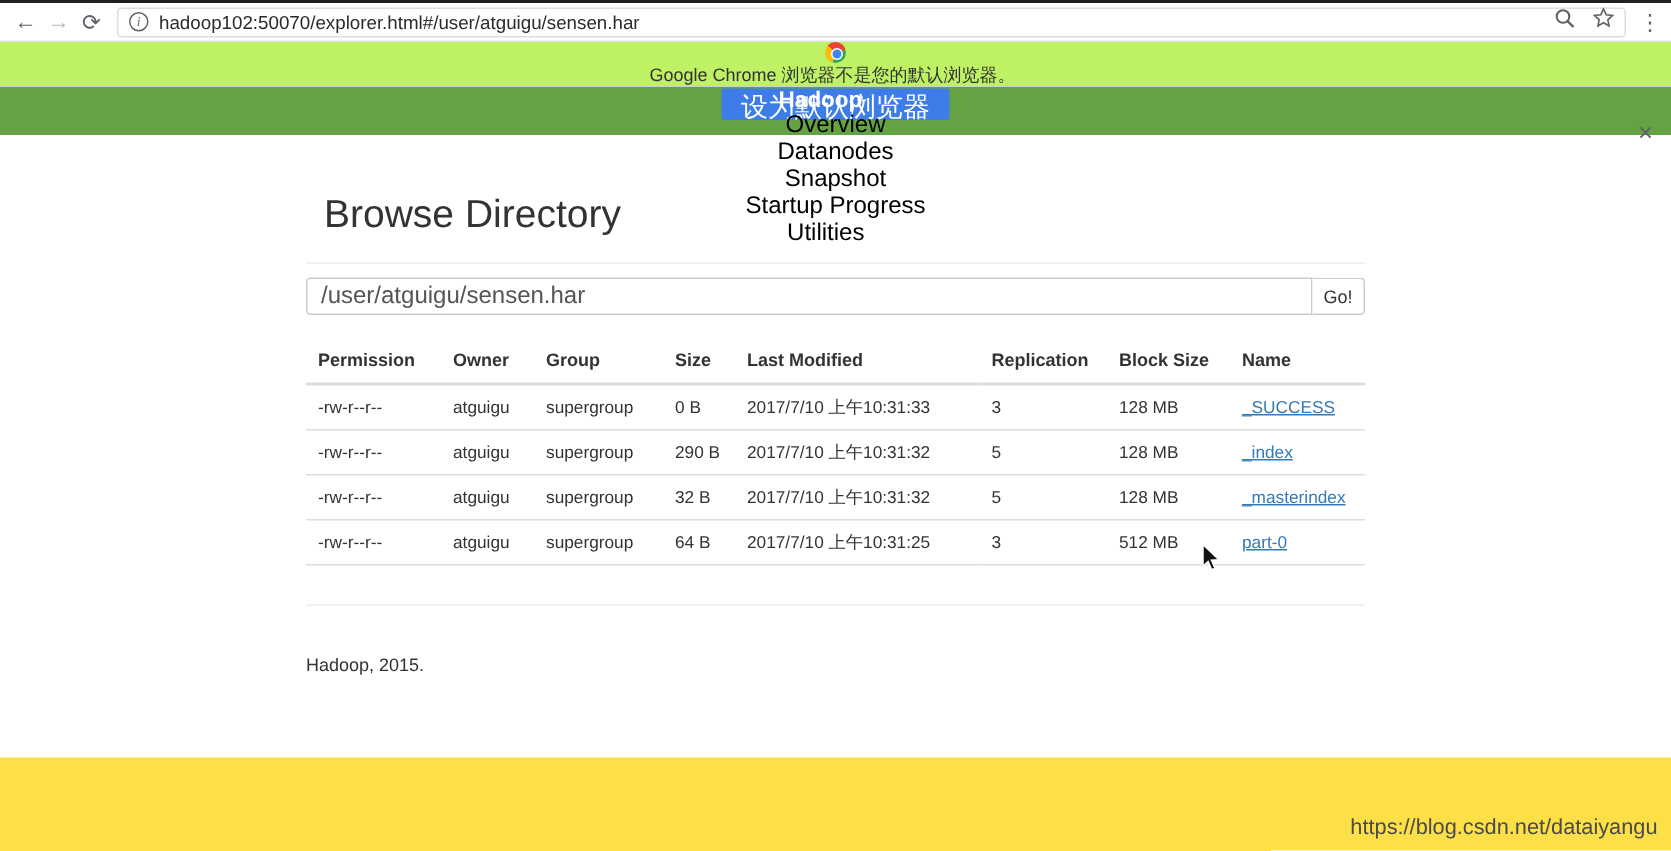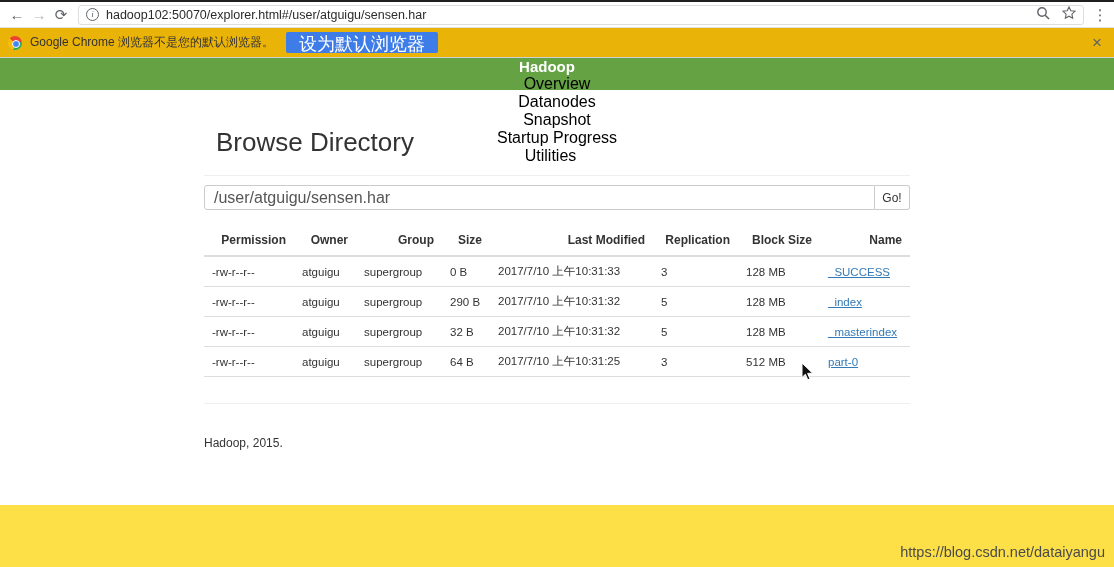--- a/index.html
+++ b/index.html
@@ -14,22 +14,22 @@
   .omnibox { flex:1; height:20px; border:1px solid #dedede; border-radius:3px; display:flex; align-items:center;
              padding:0 7px; margin:0 8px 0 6px; background:#fff; }
   .info-icon { width:13px; height:13px; border:1.2px solid #5f6368; border-radius:50%; color:#5f6368;
                font-size:9px; line-height:11px; text-align:center; font-family:"Liberation Serif", serif;
                flex:0 0 13px; font-style:italic; }
   .url-text { font-size:12.5px; color:#2b2b2b; flex:1; white-space:nowrap; overflow:hidden; margin-left:7px; }
   .omni-icons { display:flex; align-items:center; gap:12px; }
   .dots { color:#5f6368; font-size:15px; width:16px; text-align:center; letter-spacing:0; }
 
   
-  .notify-bar { height:30px; background:#eab308; border-bottom:1px solid #cfcfcf; display:flex; align-items:center;
-                padding:0 8px; box-shadow:0 1px 2px rgba(0,0,0,.08); }
+  .notify-bar { height:30px; background:#bef264; border-bottom:1px solid #cfcfcf; display:flex; align-items:center;
+                padding:0 8px; box-shadow:0 1px 2px rgba(0,0,0,.08);flex-direction:column; }
   .chrome-icon { width:14px; height:14px; border-radius:50%; position:relative; flex:0 0 14px;
                  background:conic-gradient(from -45deg, #ea4335 0 120deg, #34a853 120deg 240deg, #fbbc05 240deg 360deg); }
   .chrome-icon::after { content:""; position:absolute; left:4px; top:4px; width:6px; height:6px;
                         background:#4285f4; border:1px solid #fff; border-radius:50%; }
   .notify-text { font-size:12px; color:#333; margin:0 12px 0 8px; }
   .notify-btn { background:#3e7de7; color:#fff; border:none; border-radius:2px; font-size:18px;
                 height:21px; padding:0 13px; font-family:"Liberation Sans", sans-serif; cursor:pointer; }
   .notify-close { margin-left:auto; color:#5f6368; font-size:17px; line-height:17px; width:18px; text-align:center; cursor:pointer; }
 
   
@@ -45,21 +45,21 @@
   .container { width:722px; margin:0 auto; padding:0 8px; }
   h1.page-title { font-size:26px; font-weight:normal; color:#333; margin-top:37px;margin-left:12px; }
   .page-header { border-bottom:1px solid #eee; padding-bottom:17px; }
   .input-group { display:flex; margin-top:9px; }
   .path-input { flex:1; height:25px; border:1px solid #ccc; border-radius:3px 0 0 3px; padding:0 9px;
                 font-size:16px; color:#555; font-family:"Liberation Sans", sans-serif; outline:none; }
   .go-btn { width:35px; height:25px; border:1px solid #ccc; border-left:none; border-radius:0 3px 3px 0;
             background:#fff; font-size:12px; color:#333; cursor:pointer; font-family:"Liberation Sans", sans-serif; }
 
   table.listing { width:100%; border-collapse:collapse; margin-top:15px; font-size:11.5px; color:#333; }
-  table.listing th { text-align:right; font-weight:bold; font-size:12px; padding:8px; border-bottom:2px solid #ddd; }
+  table.listing th { text-align:left; font-weight:bold; font-size:12px; padding:8px; border-bottom:2px solid #ddd; }
   table.listing td { padding:7px 8px; border-top:1px solid #ddd; }
   table.listing tbody tr:last-child td { border-bottom:1px solid #ddd; }
   a.file-link { color:#337ab7; text-decoration:underline; cursor:pointer; }
 
   hr.footer-rule { border:none; border-top:1px solid #eee; margin-top:26px; }
   .page-footer { font-size:12px; color:#333; margin-top:32px; }
 
   
   .black-strip { height:62px; background:#fde047; position:relative; }
   .watermark { position:absolute; right:9px; bottom:7px; color:#4a4a4a; font-size:14.5px; }

